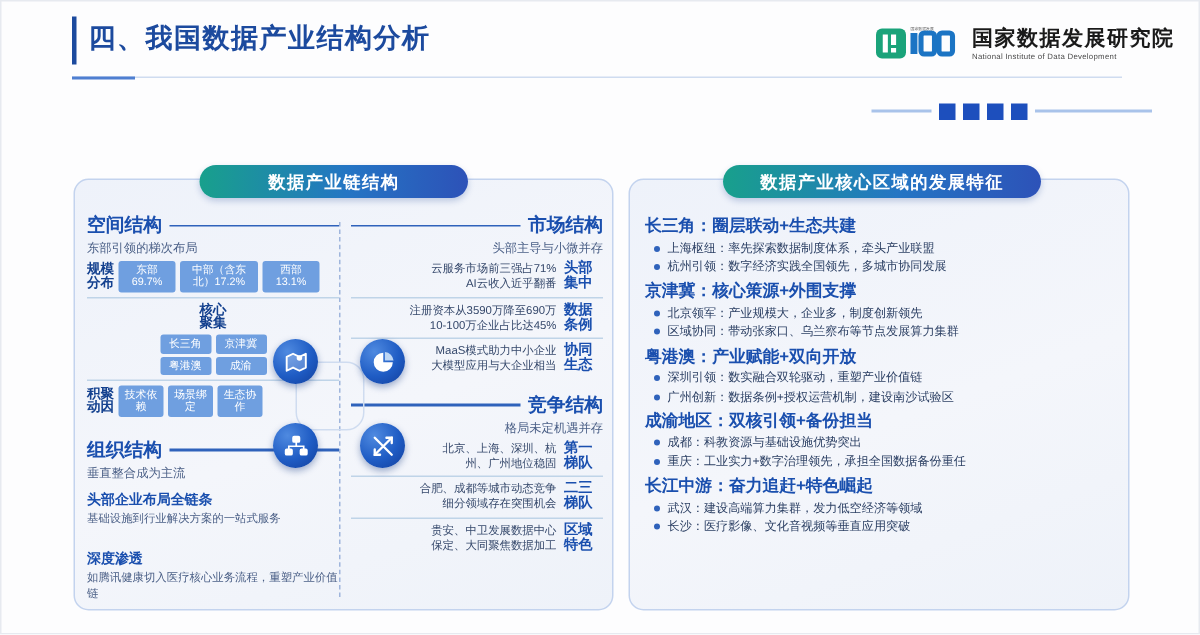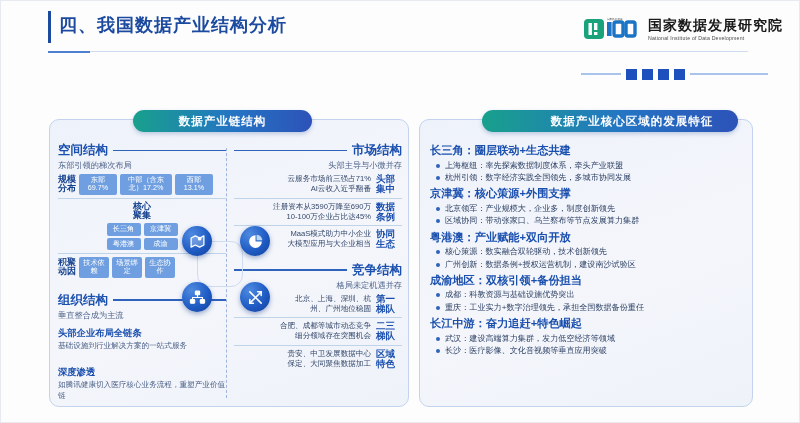--- a/index.html
+++ b/index.html
@@ -66,21 +66,21 @@
 
   .panel-badge{
     position:absolute;top:-10px;height:22px;
     background:linear-gradient(90deg,#18a08c 0%,#2475c4 55%,#2d52b8 100%);
     border-radius:11px;
     color:#fff;font-size:11.5px;font-weight:bold;letter-spacing:1px;
     display:flex;align-items:center;justify-content:center;
     box-shadow:0 2px 4px rgba(30,70,150,.25);
   }
   .badge-left{left:83px;width:179px;text-align:right;}
-  .badge-right{left:62px;width:212px;padding-left:44px;}
+  .badge-right{left:62px;width:212px;}
 
   
   .lp-inner{position:absolute;left:0;top:22px;width:100%;height:264px;}
   .vdivider{
     position:absolute;left:176px;top:6px;width:0;height:250px;
     border-left:1px dashed #9fb5dc;
   }
   .col{position:absolute;top:0;width:168px;}
   .col-left{left:8px;}
   .col-right{left:184px;}
@@ -386,21 +386,21 @@
         <div class="bullet-line">
           <div class="bullet-dot"></div>
           <div class="bullet-text">区域协同：带动张家口、乌兰察布等节点发展算力集群</div>
         </div>
       </div>
 
       <div>
         <div class="reg-title">粤港澳：产业赋能+双向开放</div>
         <div class="bullet-line">
           <div class="bullet-dot"></div>
-          <div class="bullet-text">核心策源：数实融合双轮驱动，技术创新领先</div>
+          <div class="bullet-text">深圳引领：数实融合双轮驱动，重塑产业价值链</div>
         </div>
         <div class="bullet-line">
           <div class="bullet-dot"></div>
           <div class="bullet-text">广州创新：数据条例+授权运营机制，建设南沙试验区</div>
         </div>
       </div>
 
       <div>
         <div class="reg-title">成渝地区：双核引领+备份担当</div>
         <div class="bullet-line">

